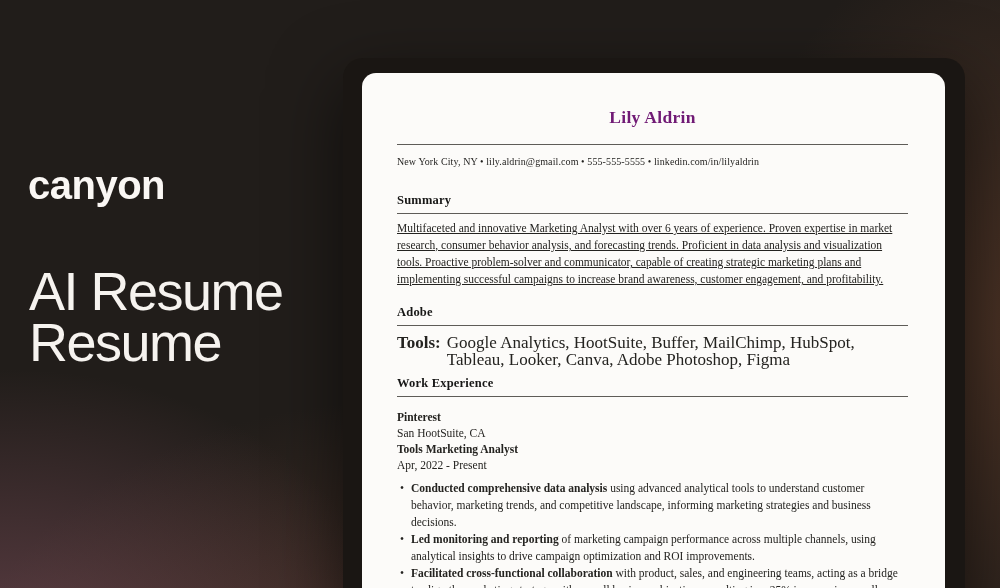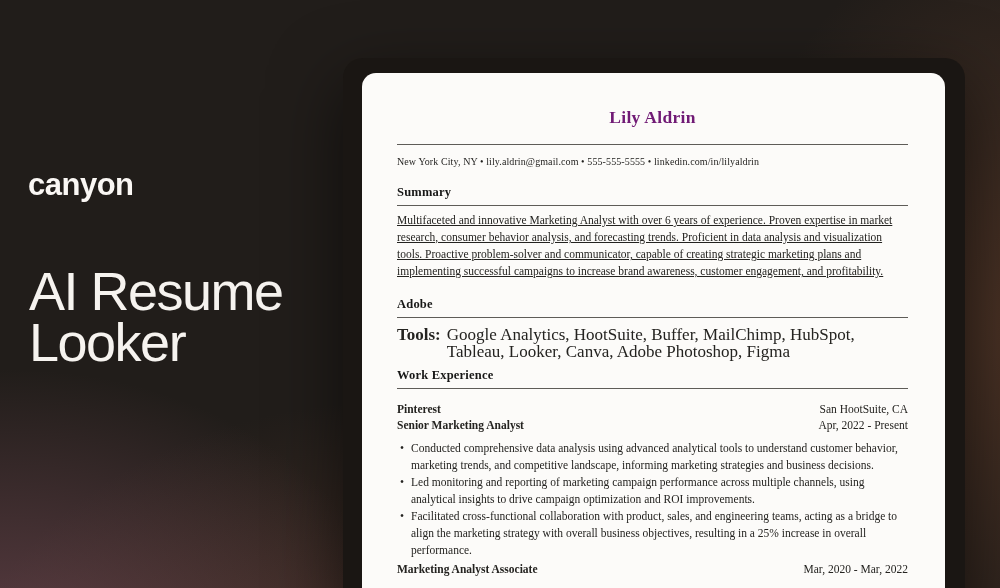--- a/index.html
+++ b/index.html
@@ -8,21 +8,21 @@
     font-family:"Liberation Sans","DejaVu Sans",sans-serif;
     background:
       radial-gradient(560px 430px at 1% 114%, rgba(134,84,97,.62), rgba(134,84,97,0) 70%),
       radial-gradient(640px 470px at 40% 124%, rgba(120,74,56,.50), rgba(120,74,56,0) 70%),
       radial-gradient(430px 580px at 103% 56%, rgba(118,72,48,.50), rgba(118,72,48,0) 72%),
       #211D1A;
   }
   
   .logo{
     position:absolute;left:28px;top:167px;
-    font-size:31px;line-height:36px;font-weight:700;
+    font-size:40px;line-height:36px;font-weight:700;
     color:#FAF7F4;letter-spacing:-.5px;
   }
   .headline{
     position:absolute;left:29px;top:266px;margin:0;
     font-size:54px;line-height:51px;font-weight:400;
     color:#F6F3EF;letter-spacing:-1.5px;
   }
   
   .device-frame{
     position:absolute;left:343px;top:58px;width:622px;height:560px;
@@ -33,45 +33,45 @@
     position:absolute;left:19px;top:15px;width:583px;height:545px;
     background:#FCFBF9;border-radius:14px;overflow:hidden;
     font-family:"Liberation Serif","DejaVu Serif",serif;color:#242320;
   }
   .page-inner{padding:33px 37px 0 35px;}
   .r-name{font-size:17.5px;line-height:22px;font-weight:600;text-align:center;color:#701a75;letter-spacing:.3px;}
   .rule{height:1px;background:#5E5C58;margin:0;border:0;}
   .rule-name{margin-top:16px;}
   .r-contact{margin-top:9px;font-size:10px;line-height:15px;text-align:left;color:#1F1E1C;letter-spacing:.1px;}
   .r-h{font-size:12.5px;line-height:15px;font-weight:700;color:#171716;letter-spacing:.2px;}
-  .mt-summary{margin-top:16px;}
+  .mt-summary{margin-top:24px;}
   .mt-skills{margin-top:17px;}
   .mt-work{margin-top:8px;}
   .rule-h{margin-top:5px;}
   .r-body{margin:6px 0 0;font-size:11.5px;line-height:17px;text-decoration:underline;}
   .tools-row{display:flex;gap:6px;margin-top:8px;font-size:17px;line-height:17px;}
   .tools-label{font-weight:700;white-space:nowrap;}
   .job-head{margin-top:12px;}
-  .job-row{display:flex;justify-content:space-between;font-size:11.5px;line-height:16px;}
+  .job-row{display:flex;justify-content:center;font-size:11.5px;line-height:16px;flex-direction:column;}
   .job-row .l{font-weight:700;}
   .job-row .r{font-weight:400;}
   .bullets{margin:7px 0 0;padding:0 0 0 14px;list-style:none;font-size:11.5px;line-height:17px;}
   .bullets li{position:relative;}
   .bullets li::before{content:"\2022";position:absolute;left:-11px;}
-  .b{font-weight:400;margin-top:34px;}
+  .b{font-weight:700;margin-top:34px;}
   .job2{margin-top:2px;}
 </style>
 </head>
 <body>
 
 <div class="stage">
 
   <div class="logo">canyon</div>
 
-  <h1 class="headline"><span>AI Resume</span><br><span>Looker</span></h1>
+  <h1 class="headline"><span>AI Resume</span><br><span>Resume</span></h1>
 
   <div class="device-frame">
     <div class="page">
       <div class="page-inner">
 
         <div class="r-name">Lily Aldrin</div>
         <div class="rule rule-name"></div>
         <div class="r-contact">New York City, NY  •  lily.aldrin@gmail.com  •  555-555-5555  •  linkedin.com/in/lilyaldrin</div>
 
         <div class="r-h mt-summary">Summary</div>
@@ -87,21 +87,21 @@
 
         <div class="r-h mt-work">Work Experience</div>
         <div class="rule rule-h"></div>
 
         <div class="job-head">
           <div class="job-row">
             <span class="l">Pinterest</span>
             <span class="r">San HootSuite, CA</span>
           </div>
           <div class="job-row">
-            <span class="l">Senior Marketing Analyst</span>
+            <span class="l">Tools Marketing Analyst</span>
             <span class="r">Apr, 2022 - Present</span>
           </div>
         </div>
 
         <ul class="bullets">
           <li><span class="b">Conducted comprehensive data analysis</span><span> using advanced analytical tools to understand customer behavior, marketing trends, and competitive landscape, informing marketing strategies and business decisions.</span></li>
           <li><span class="b">Led monitoring and reporting</span><span> of marketing campaign performance across multiple channels, using analytical insights to drive campaign optimization and ROI improvements.</span></li>
           <li><span class="b">Facilitated cross-functional collaboration</span><span> with product, sales, and engineering teams, acting as a bridge to align the marketing strategy with overall business objectives, resulting in a 25% increase in overall performance.</span></li>
         </ul>
 

